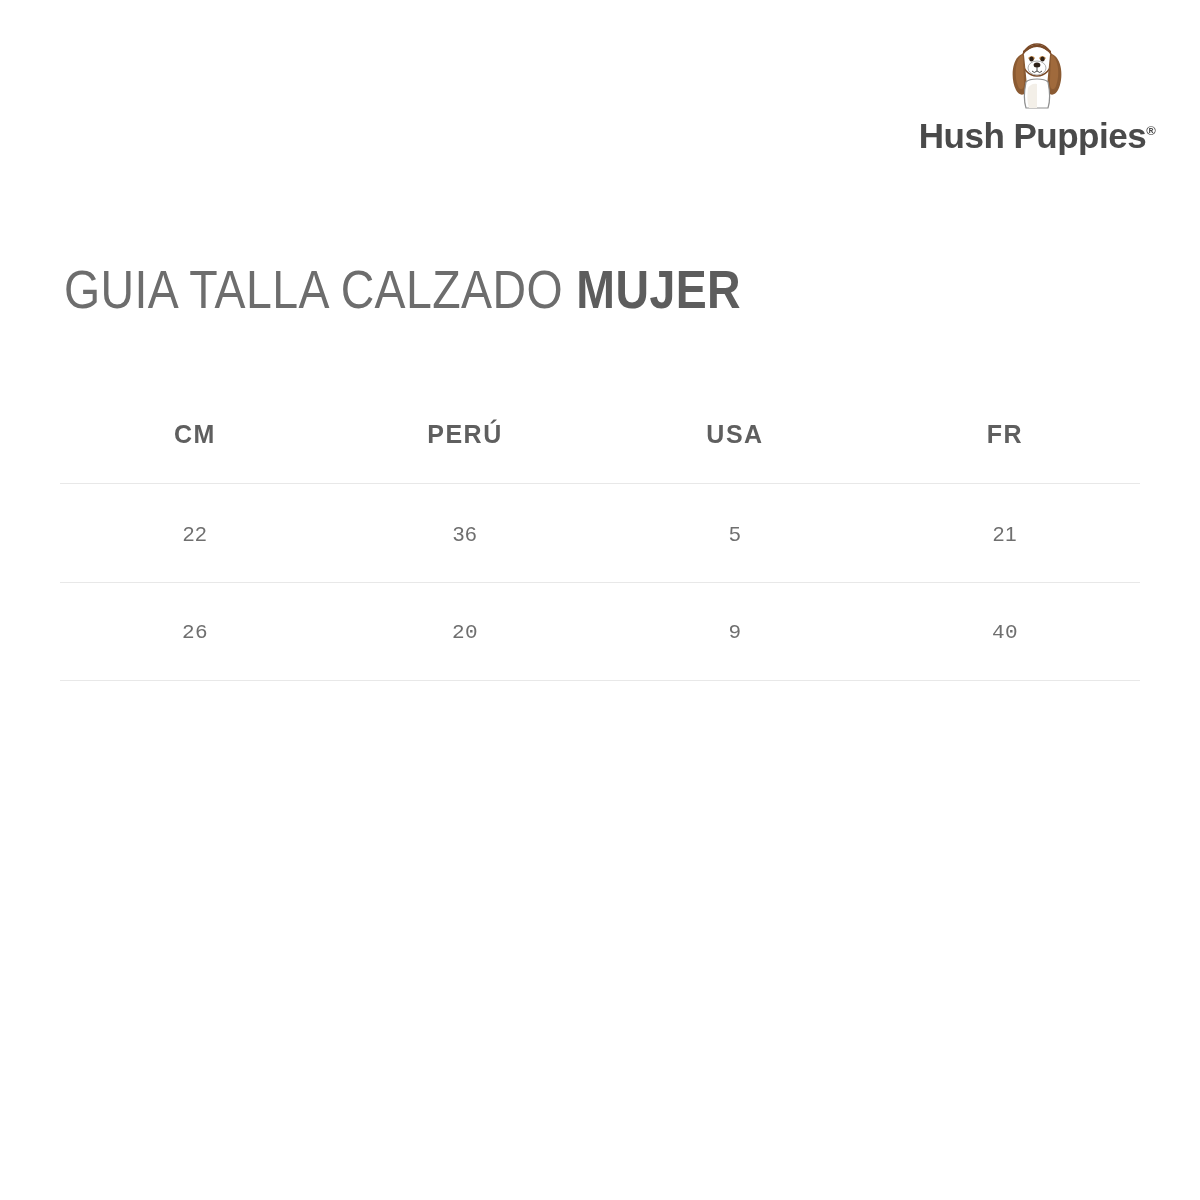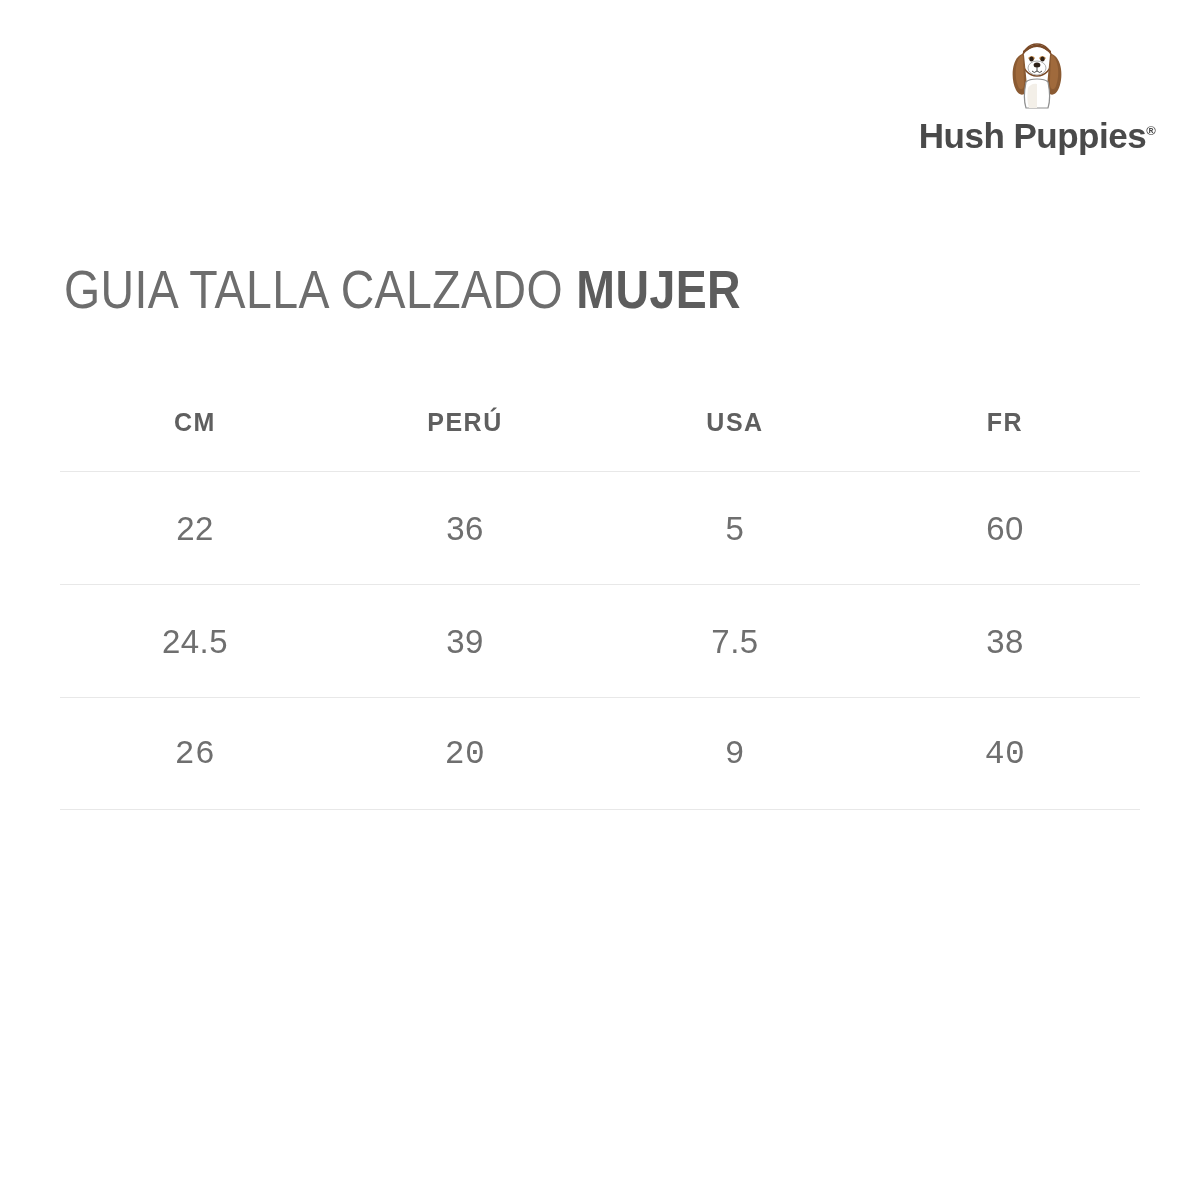--- a/index.html
+++ b/index.html
@@ -64,37 +64,37 @@
     font-weight: bold;
     color: #5d5d5d;
   }
   .page-title .light {
     font-weight: normal;
   }
 
   
   .size-table {
     position: absolute;
-    top: 390px;
+    top: 402px;
     left: 60px;
     width: 1080px;
     border-collapse: collapse;
     table-layout: fixed;
   }
   .size-table th {
     font-size: 25px;
     font-weight: bold;
     color: #5f5f5f;
     letter-spacing: 1.5px;
     padding: 18px 0 34px 0;
     text-align: center;
     border: none;
   }
   .size-table td {
-    font-size: 33px;
+    font-size: 21px;
     font-weight: normal;
     color: #6f6f6f;
     text-align: center;
     padding: 38px 0 36px 0;
     border-top: 1px solid #e8e8e8;
     letter-spacing: 0.5px;
   }
   .size-table tbody tr:last-child td {
     border-bottom: 1px solid #e8e8e8;
     font-family: Liberation Mono, monospace;
@@ -148,27 +148,21 @@
       <th>PERÚ</th>
       <th>USA</th>
       <th>FR</th>
     </tr>
   </thead>
   <tbody>
     <tr>
       <td>22</td>
       <td>36</td>
       <td>5</td>
-      <td>60</td>
-    </tr>
-    <tr>
-      <td>24.5</td>
-      <td>39</td>
-      <td>7.5</td>
-      <td>38</td>
+      <td>21</td>
     </tr>
     <tr>
       <td>26</td>
       <td>20</td>
       <td>9</td>
       <td>40</td>
     </tr>
   </tbody>
 </table>
 

